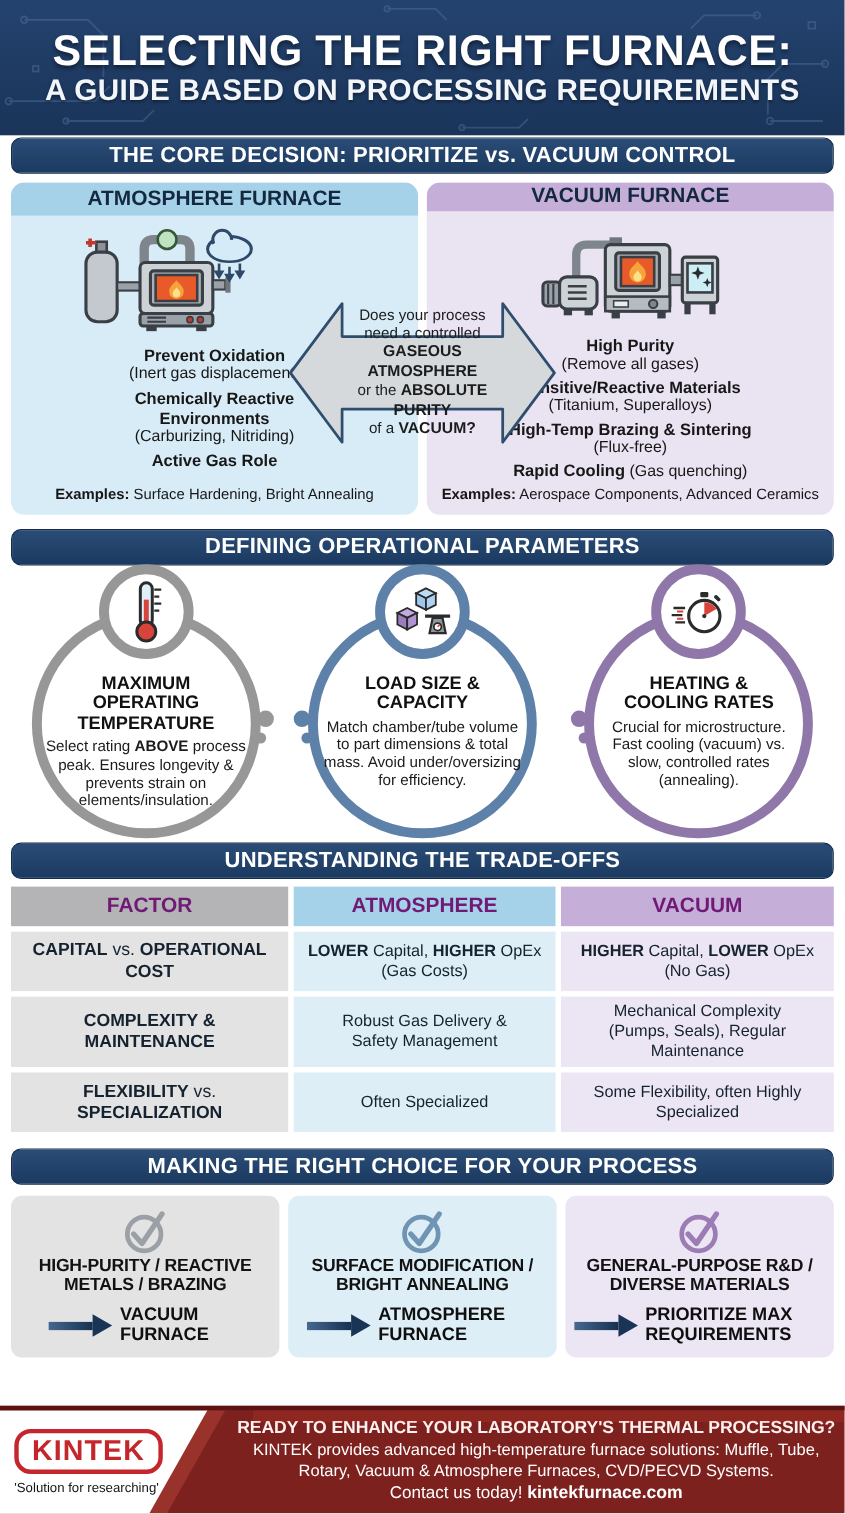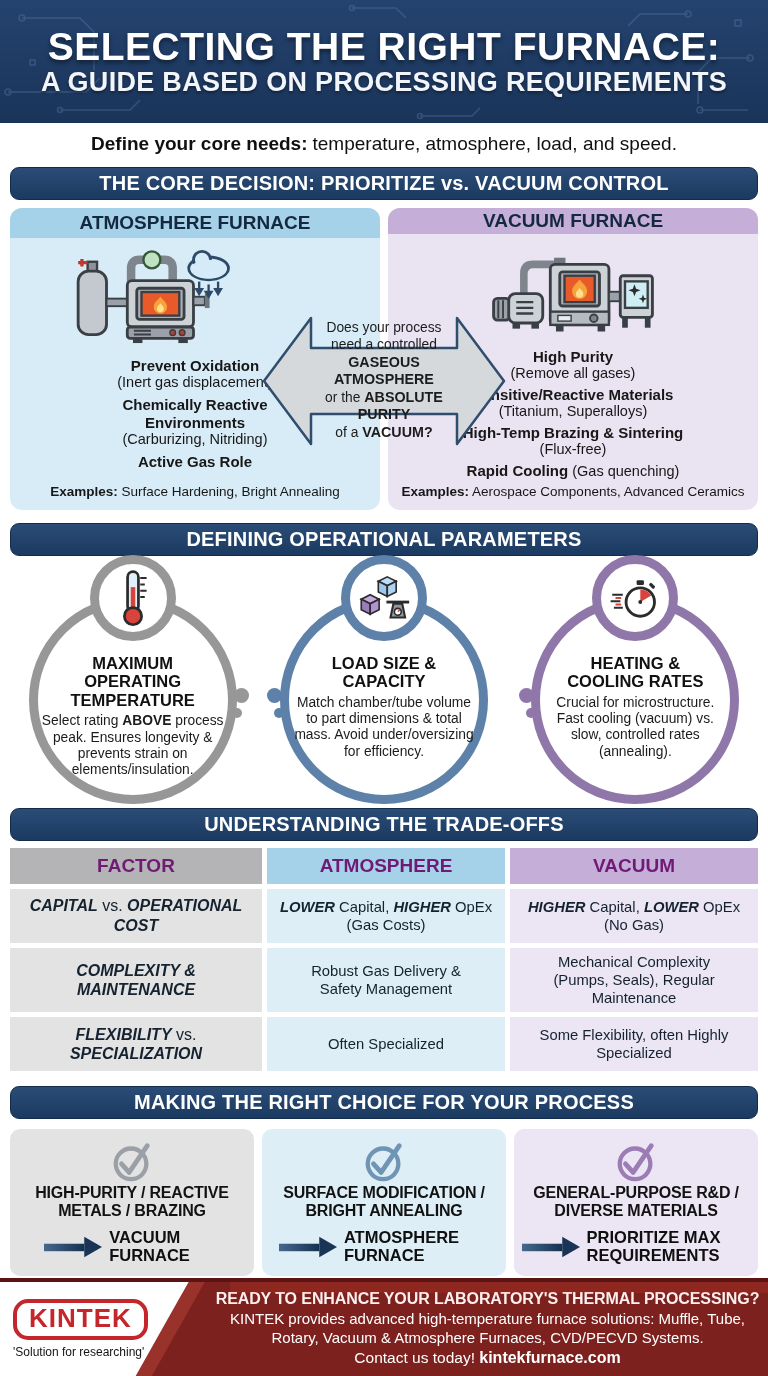--- a/index.html
+++ b/index.html
@@ -71,21 +71,21 @@
   .param.p1 .dot.d1{left:auto;right:6px;} .param.p1 .dot.d2{left:auto;right:13px;}
 
   
   .table{margin:7px 10px 0;display:grid;grid-template-columns:252px 238px 248px;gap:5px;}
   .th{height:36px;display:flex;align-items:center;justify-content:center;font-weight:bold;font-size:19px;color:#701a75;}
   .th.fac{background:var(--factor-header);} .th.atm{background:var(--atm-header);} .th.vac{background:var(--vac-header);}
   .cell{min-height:54px;display:flex;align-items:center;justify-content:center;flex-wrap:wrap;align-content:center;
     text-align:center;font-size:14.8px;line-height:1.22;padding:5px 12px;color:#15222f;}
   .cell.fac{background:var(--factor-cell);font-size:16px;}
   .cell.atm{background:var(--atm-cell);} .cell.vac{background:var(--vac-cell);}
-  .cell .b{font-weight:bold;white-space:pre-wrap;font-style:italic;} .cell .r{white-space:pre-wrap;}
+  .cell .b{font-weight:bold;white-space:pre-wrap;} .cell .r{white-space:pre-wrap;}
 
   
   .cards{display:flex;gap:8px;margin:10px 10px 0;height:147px;}
   .card{flex:1;border-radius:10px;padding:9px 6px 6px;display:flex;flex-direction:column;align-items:center;}
   .card.c1{background:#e3e3e3;} .card.c2{background:var(--atm-cell);} .card.c3{background:var(--vac-cell);}
   .card-title{margin-top:2px;font-weight:bold;font-size:16px;letter-spacing:-.2px;text-align:center;
     line-height:1.12;color:#121212;}
   .card-result{display:flex;align-items:center;gap:7px;margin-top:9px;position:relative;}
   .card-result svg{margin-left:-30px;flex:none;}
   .result-text{font-weight:bold;font-size:16.5px;line-height:1.08;color:#0f0f0f;text-align:left;}
@@ -133,24 +133,20 @@
         <path d="M420,116 h52 l8,-8"></path>
           <circle cx="420" cy="116" r="2.5"></circle>
         <rect x="735" y="20" width="6" height="6"></rect>
         <rect x="30" y="60" width="5" height="5"></rect>
       </g>
     </svg>
     <div class="title1">SELECTING THE RIGHT FURNACE:</div>
     <div class="title2">A GUIDE BASED ON PROCESSING REQUIREMENTS</div>
   </div>
 
-  <div class="intro">
-    <b>Define your core needs:</b>
-    <span>temperature, atmosphere, load, and speed.</span>
-  </div>
 
   <div class="banner b1">THE CORE DECISION: PRIORITIZE vs. VACUUM CONTROL</div>
 
   <div class="panels-row">
     <div class="panel atm">
       <div class="panel-header">ATMOSPHERE FURNACE</div>
       <div class="panel-icon">
         <svg width="196" height="104" viewBox="0 0 180 110">
           <path d="M70,46 V30 q0,-9 9,-9 h26 q9,0 9,9 v16" fill="none" stroke="#7e858c" stroke-width="9"></path>
           <circle cx="92" cy="21" r="9" fill="#bfe3c0" stroke="#36573a" stroke-width="2.5"></circle>

